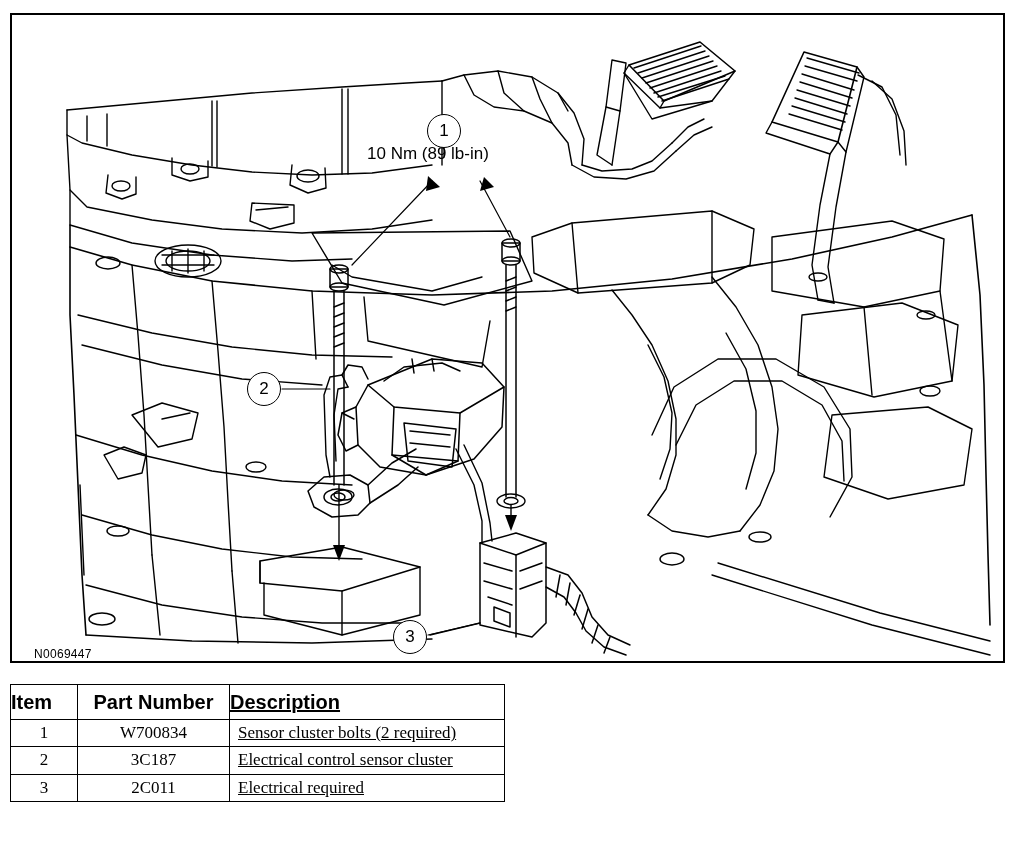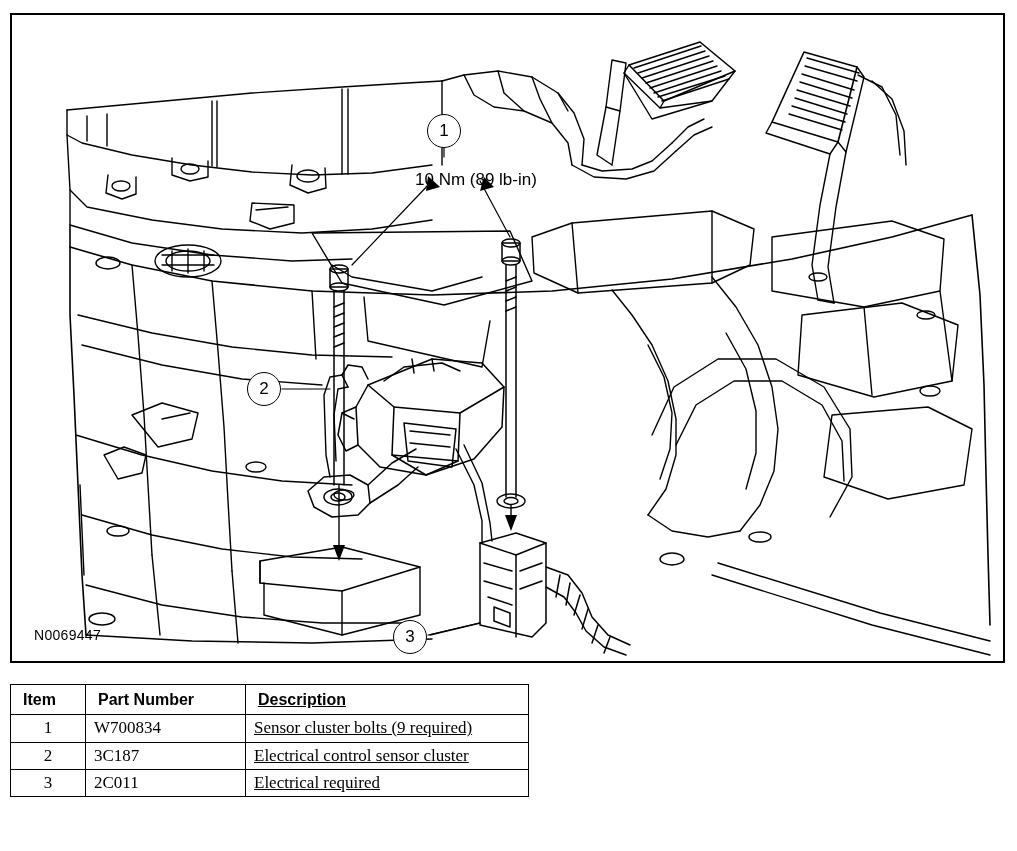--- a/index.html
+++ b/index.html
@@ -26,35 +26,34 @@
     overflow: hidden;
   }
   #diagram-svg {
     position: absolute;
     left: 0;
     top: 0;
   }
   .fig-id {
     position: absolute;
     left: 22px;
-    top: 612px;
+    top: 632px;
     font-family: "Liberation Sans", sans-serif;
-    font-size: 14px;
+    font-size: 12px;
     color: #000;
     letter-spacing: 0.3px;
   }
   .torque-label {
     position: absolute;
     left: 355px;
-    top: 155px;
+    top: 129px;
     font-family: "Liberation Sans", sans-serif;
     font-size: 17px;
     color: #000;
     white-space: nowrap;
-    margin-left: 48px;
   }
   .callout {
     position: absolute;
     width: 34px;
     height: 34px;
     border: 1.6px solid #000;
     border-radius: 50%;
     background: #fff;
     font-family: "Liberation Sans", sans-serif;
     font-size: 17px;
@@ -78,27 +77,27 @@
     color: #000;
   }
   #parts-table th, #parts-table td {
     border: 1.5px solid #000;
     padding: 3px 8px;
     vertical-align: top;
     line-height: 1.2;
   }
   #parts-table thead th {
     font-family: "Liberation Sans", sans-serif;
-    font-size: 16px;
+    font-size: 20px;
     font-weight: bold;
     text-align: left;
-    padding: 5px 12px;
+    padding: 5px 0;
   }
   #parts-table .col-item { width: 50px; text-align: center; }
-  #parts-table .col-part { width: 135px; }
+  #parts-table .col-part { width: 135px; text-align: center; }
   #parts-table .col-desc { width: 258px; text-decoration: underline; }
   #parts-table thead .col-item { text-align: left; }
   #parts-table td.cell-item { text-align: center; }
 </style>
 </head>
 <body>
 
 <div id="diagram-panel">
 
   <svg id="diagram-svg" width="991" height="646" viewBox="0 0 991 646" xmlns="http://www.w3.org/2000/svg">
@@ -369,21 +368,21 @@
     <tr>
       <th class="col-item">Item</th>
       <th class="col-part">Part Number</th>
       <th class="col-desc">Description</th>
     </tr>
   </thead>
   <tbody>
     <tr>
       <td class="col-item cell-item">1</td>
       <td class="col-part">W700834</td>
-      <td class="col-desc">Sensor cluster bolts (9 required)</td>
+      <td class="col-desc">Sensor cluster bolts (2 required)</td>
     </tr>
     <tr>
       <td class="col-item cell-item">2</td>
       <td class="col-part">3C187</td>
       <td class="col-desc">Electrical control sensor cluster</td>
     </tr>
     <tr>
       <td class="col-item cell-item">3</td>
       <td class="col-part">2C011</td>
       <td class="col-desc">Electrical required</td>

